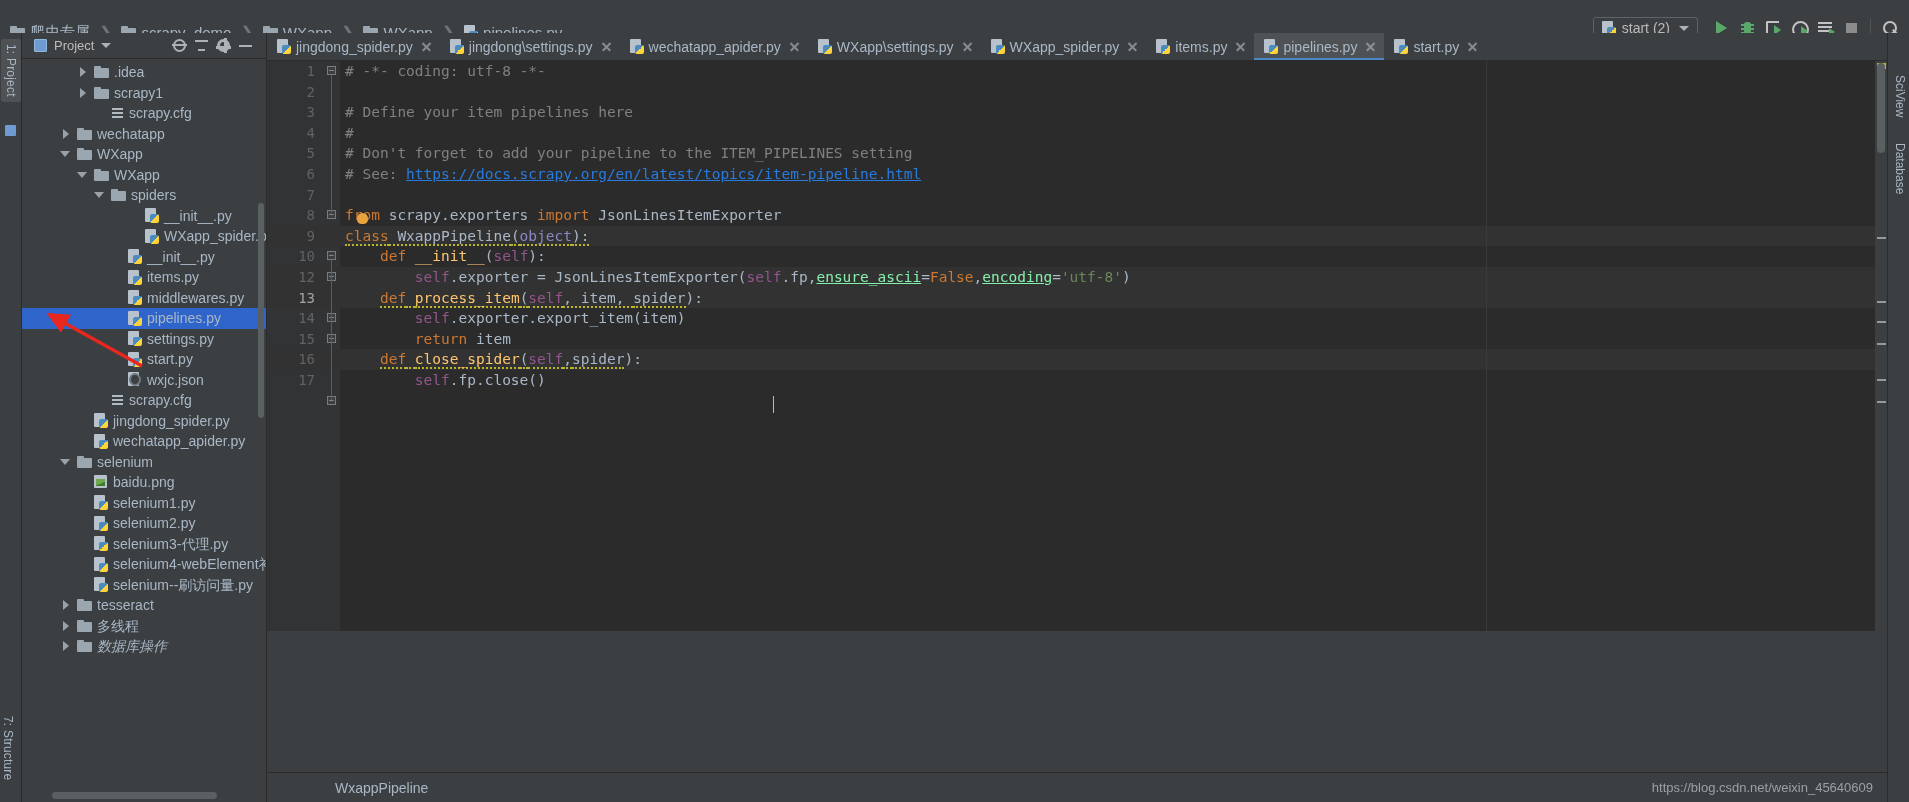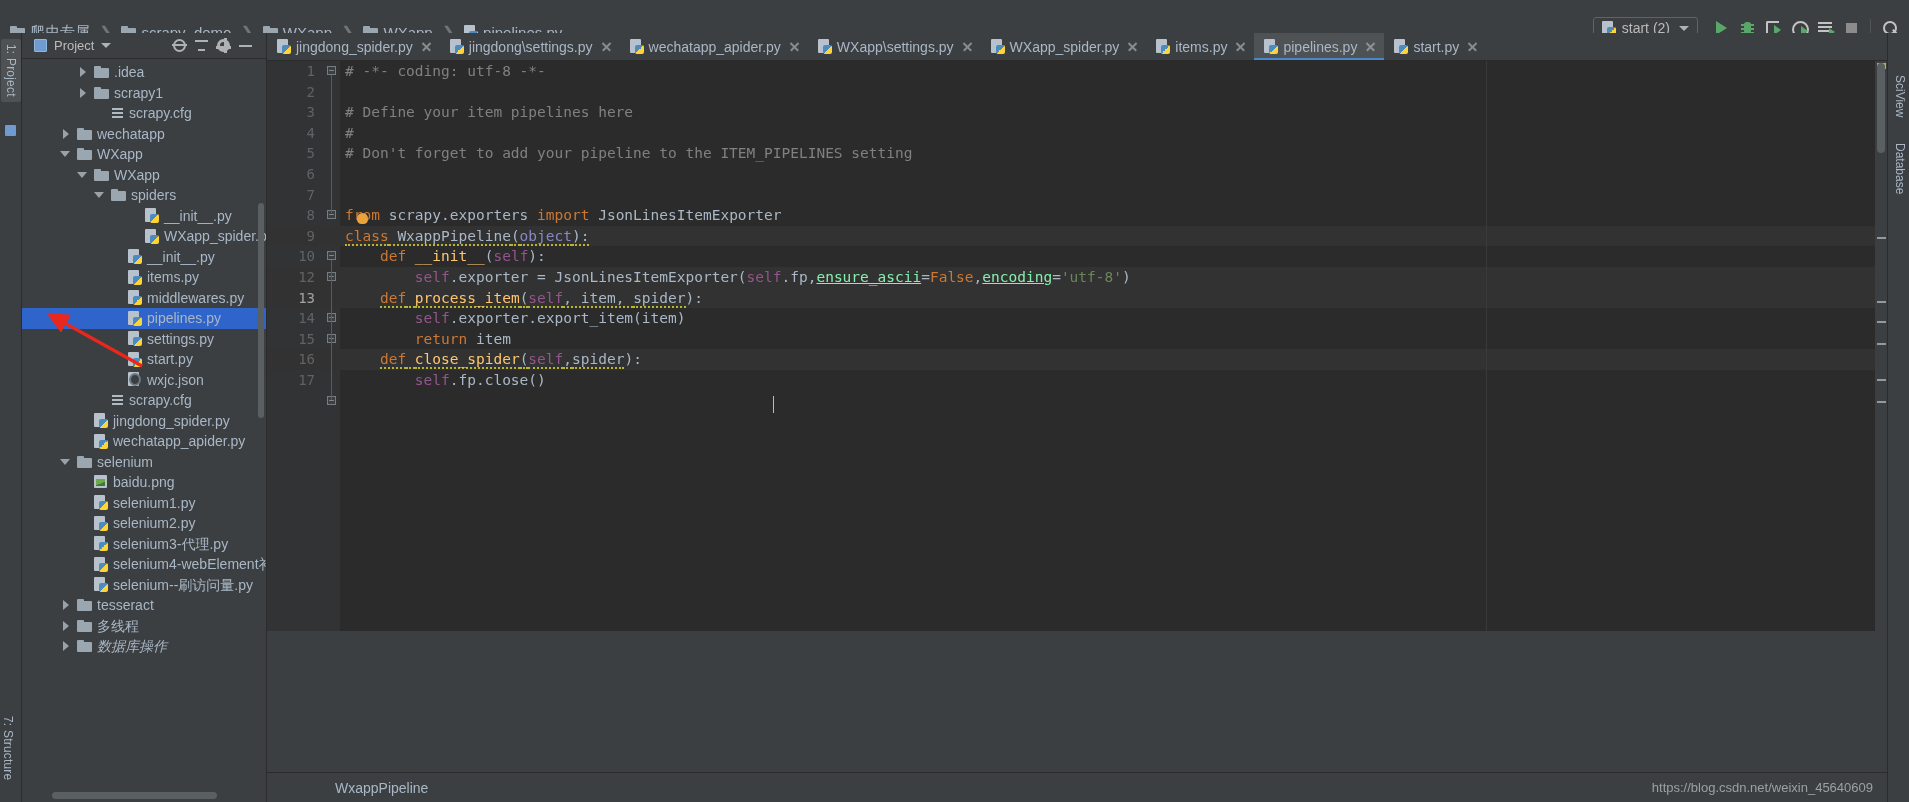--- a/index.html
+++ b/index.html
@@ -591,21 +591,21 @@
 
   <div class="editor">
     <div class="gutter"></div>
     <div class="fold-col"></div>
     <div class="code-area" id="code-area">
         <div class="ln"><span class="lnum">1</span><span class="ltext"><span class="c-comment"># -*- coding: utf-8 -*-</span></span></div>
         <div class="ln"><span class="lnum">2</span><span class="ltext"></span></div>
         <div class="ln"><span class="lnum">3</span><span class="ltext"><span class="c-comment"># Define your item pipelines here</span></span></div>
         <div class="ln"><span class="lnum">4</span><span class="ltext"><span class="c-comment">#</span></span></div>
         <div class="ln"><span class="lnum">5</span><span class="ltext"><span class="c-comment"># Don't forget to add your pipeline to the ITEM_PIPELINES setting</span></span></div>
-        <div class="ln"><span class="lnum">6</span></div>
+        <div class="ln"><span class="lnum">6</span><span class="ltext"><span class="c-comment"># See: </span><span class="c-link">https://docs.scrapy.org/en/latest/topics/item-pipeline.html</span></span></div>
         <div class="ln"><span class="lnum">7</span><span class="ltext"></span></div>
         <div class="ln"><span class="lnum">8</span><span class="ltext"><span class="c-kw">from</span><span class="c-plain"> scrapy.exporters </span><span class="c-kw">import</span><span class="c-plain"> JsonLinesItemExporter</span></span></div>
         <div class="ln hl"><span class="lnum">9</span><span class="ltext"><span class="c-kw u-warn">class</span><span class="c-cls u-warn"> WxappPipeline</span><span class="c-plain u-warn">(</span><span class="c-builtin u-warn">object</span><span class="c-plain u-warn">):</span></span></div>
         <div class="ln"><span class="lnum">10</span><span class="ltext"><span class="c-plain">    </span><span class="c-kw">def</span><span class="c-plain"> </span><span class="c-fn">__init__</span><span class="c-plain">(</span><span class="c-self">self</span><span class="c-plain">):</span></span></div>
         <div class="ln hl"><span class="lnum">12</span><span class="ltext"><span class="c-plain">        </span><span class="c-self">self</span><span class="c-plain">.exporter = JsonLinesItemExporter(</span><span class="c-self">self</span><span class="c-plain">.fp,</span><span class="c-kwarg">ensure_ascii</span><span class="c-plain">=</span><span class="c-kw">False</span><span class="c-plain">,</span><span class="c-kwarg">encoding</span><span class="c-plain">=</span><span class="c-str">'utf-8'</span><span class="c-plain">)</span></span></div>
         <div class="ln hl"><span class="lnum cur">13</span><span class="ltext"><span class="c-plain">    </span><span class="c-kw u-warn">def</span><span class="c-plain u-warn"> </span><span class="c-fn u-warn">process_item</span><span class="c-plain u-warn">(</span><span class="c-self u-warn">self</span><span class="c-plain u-warn">, item, </span><span class="c-param u-warn">spider</span><span class="c-plain">):</span></span></div>
         <div class="ln"><span class="lnum">14</span><span class="ltext"><span class="c-plain">        </span><span class="c-self">self</span><span class="c-plain">.exporter.export_item(item)</span></span></div>
         <div class="ln"><span class="lnum">15</span><span class="ltext"><span class="c-plain">        </span><span class="c-kw">return</span><span class="c-plain"> item</span></span></div>
         <div class="ln hl"><span class="lnum">16</span><span class="ltext"><span class="c-plain">    </span><span class="c-kw u-warn">def</span><span class="c-plain u-warn"> </span><span class="c-fn u-warn">close_spider</span><span class="c-plain u-warn">(</span><span class="c-self u-warn">self</span><span class="c-plain u-warn">,</span><span class="c-param u-warn">spider</span><span class="c-plain">):</span></span></div>
         <div class="ln"><span class="lnum">17</span><span class="ltext"><span class="c-plain">        </span><span class="c-self">self</span><span class="c-plain">.fp.close()</span></span></div>

